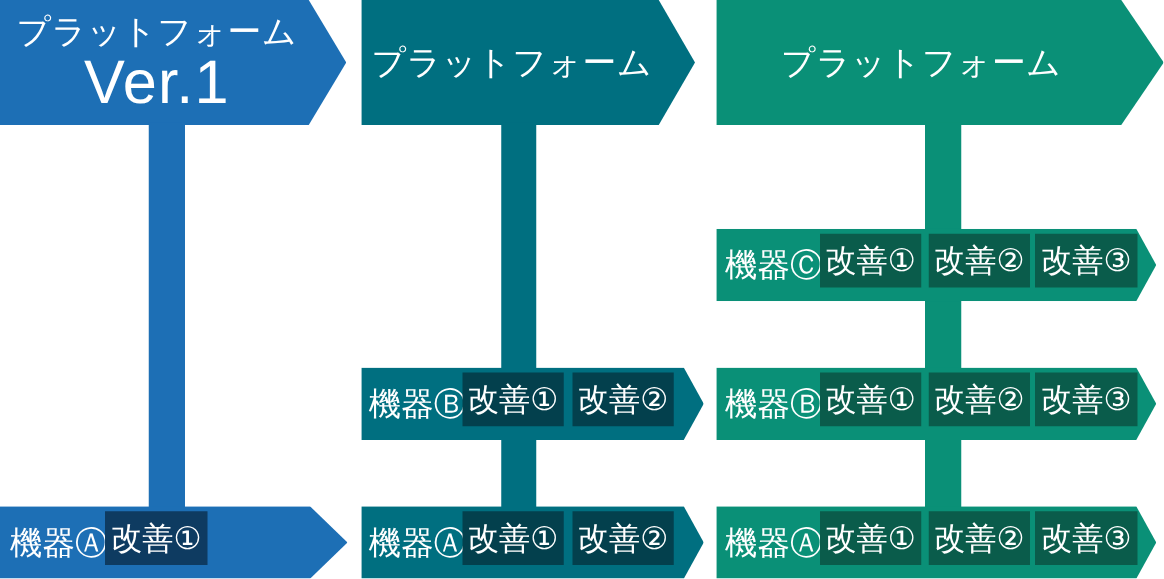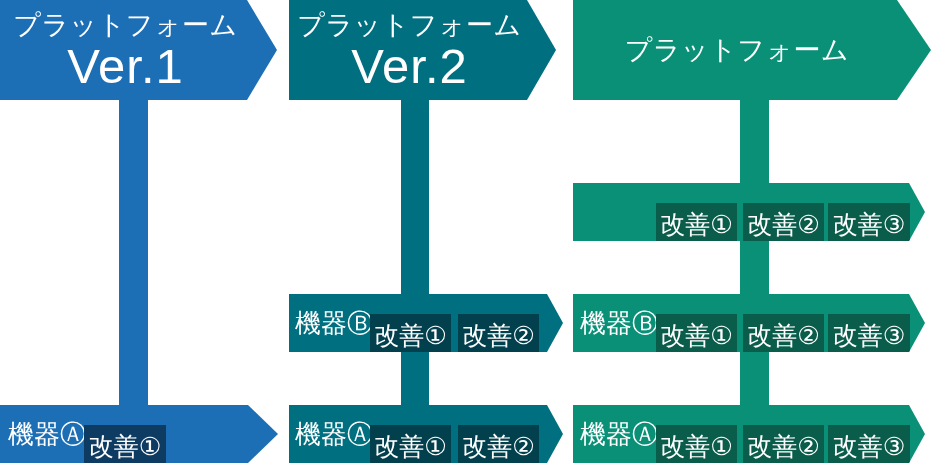--- a/index.html
+++ b/index.html
@@ -34,21 +34,21 @@
   }
   .row{
     box-sizing:border-box;
   }
   .row-label{
     position:absolute;top:0;bottom:0;
     display:flex;align-items:center;
     font-size:26px;color:#ffffff;white-space:nowrap;
   }
   .box{
-    position:absolute;top:20px;height:43px;
+    position:absolute;top:4px;height:43px;
     background:var(--b);
     display:flex;align-items:center;justify-content:center;
     font-size:25px;color:#ffffff;white-space:nowrap;
   }
 </style>
 </head>
 <body>
 
 <div class="canvas">
 
@@ -66,21 +66,20 @@
       <span class="row-label" style="left:8px;">機器Ⓐ</span>
       <span class="box" style="left:84px;width:82px;">改善①</span>
     </div>
   </div>
 
   
   <div class="colgroup" style="--c: #006f80; --b: #03404d;">
 
     <div class="arrow header" style="left:289px;top:0;width:267px;height:100px;--tip:29px;padding-right:26px;">
       <div class="h-line1">プラットフォーム</div>
-      <div class="h-line2">Ver.2</div>
     </div>
 
     <div class="vbar" style="left:401px;top:98px;width:28px;height:197px;"></div>
     <div class="vbar" style="left:401px;top:351px;width:28px;height:55px;"></div>
 
     <div class="arrow row" style="left:289px;top:294px;width:274px;height:58px;--tip:16px;">
       <span class="row-label" style="left:6px;">機器Ⓑ</span>
       <span class="box" style="left:81px;width:81px;">改善①</span>
       <span class="box" style="left:169px;width:81px;">改善②</span>
     </div>
@@ -97,20 +96,21 @@
 
     <div class="arrow header" style="left:573px;top:0;width:358px;height:100px;--tip:34px;padding-right:30px;">
       <div class="h-line1">プラットフォーム</div>
     </div>
 
     <div class="vbar" style="left:740px;top:98px;width:29px;height:86px;"></div>
     <div class="vbar" style="left:740px;top:240px;width:29px;height:55px;"></div>
     <div class="vbar" style="left:740px;top:351px;width:29px;height:55px;"></div>
 
     <div class="arrow row" style="left:573px;top:183px;width:352px;height:58px;--tip:16px;">
+      <span class="row-label" style="left:7px;">機器Ⓒ</span>
       <span class="box" style="left:83px;width:81px;">改善①</span>
       <span class="box" style="left:170px;width:81px;">改善②</span>
       <span class="box" style="left:255px;width:82px;">改善③</span>
     </div>
 
     <div class="arrow row" style="left:573px;top:294px;width:352px;height:58px;--tip:16px;">
       <span class="row-label" style="left:7px;">機器Ⓑ</span>
       <span class="box" style="left:83px;width:81px;">改善①</span>
       <span class="box" style="left:170px;width:81px;">改善②</span>
       <span class="box" style="left:255px;width:82px;">改善③</span>

